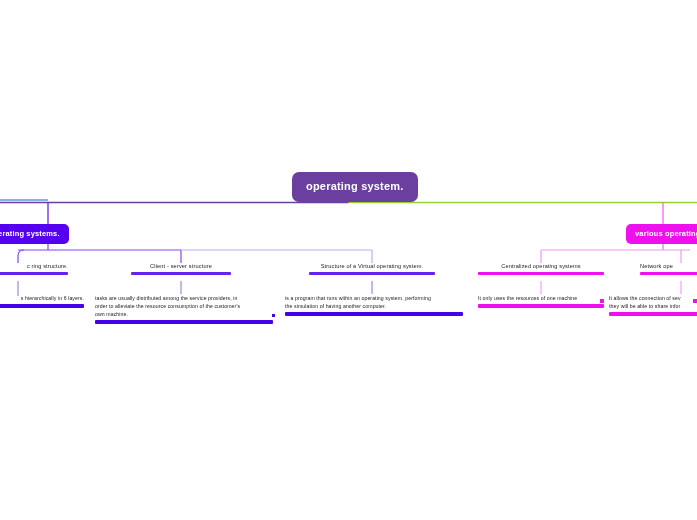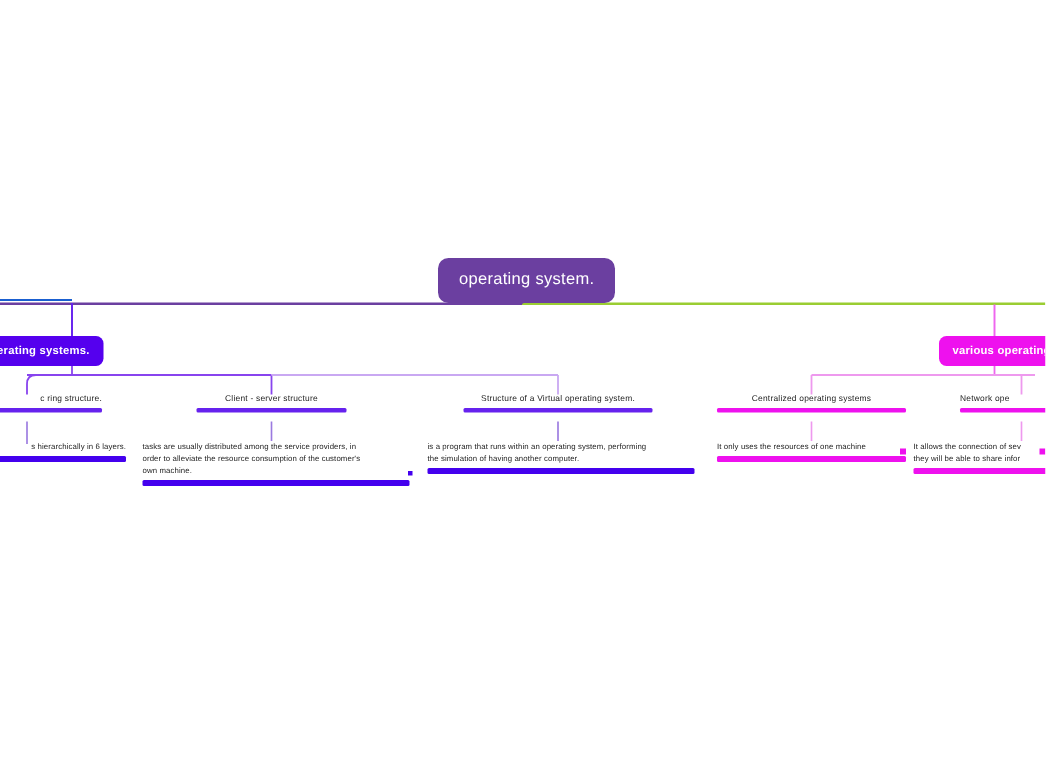--- a/index.html
+++ b/index.html
@@ -32,21 +32,21 @@
   .node {
     position: absolute;
     box-sizing: border-box;
     white-space: nowrap;
   }
 
   .root-node {
     background: #6b3fa0;
     color: #ffffff;
     font-size: 11px;
-    font-weight: normal;
+    font-weight: bold;
     letter-spacing: 0.2px;
     border-radius: 7px;
     padding: 9px 14px 10px 14px;
     text-align: center;
     line-height: 1;
   }
 
   .branch-node {
     color: #ffffff;
     font-size: 7.5px;

